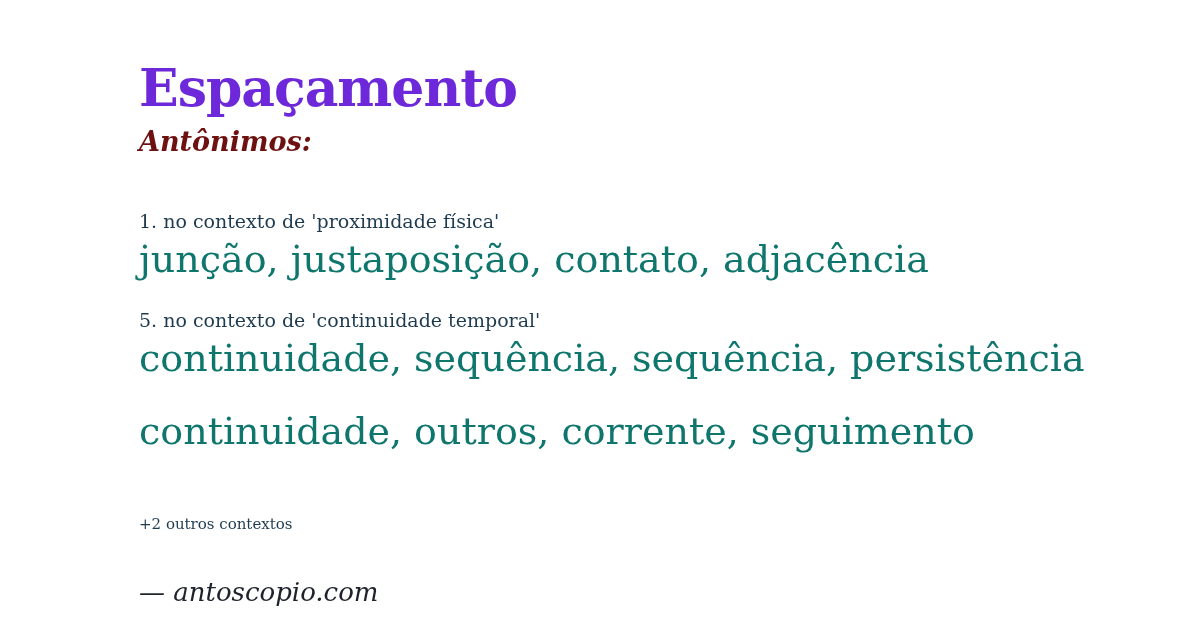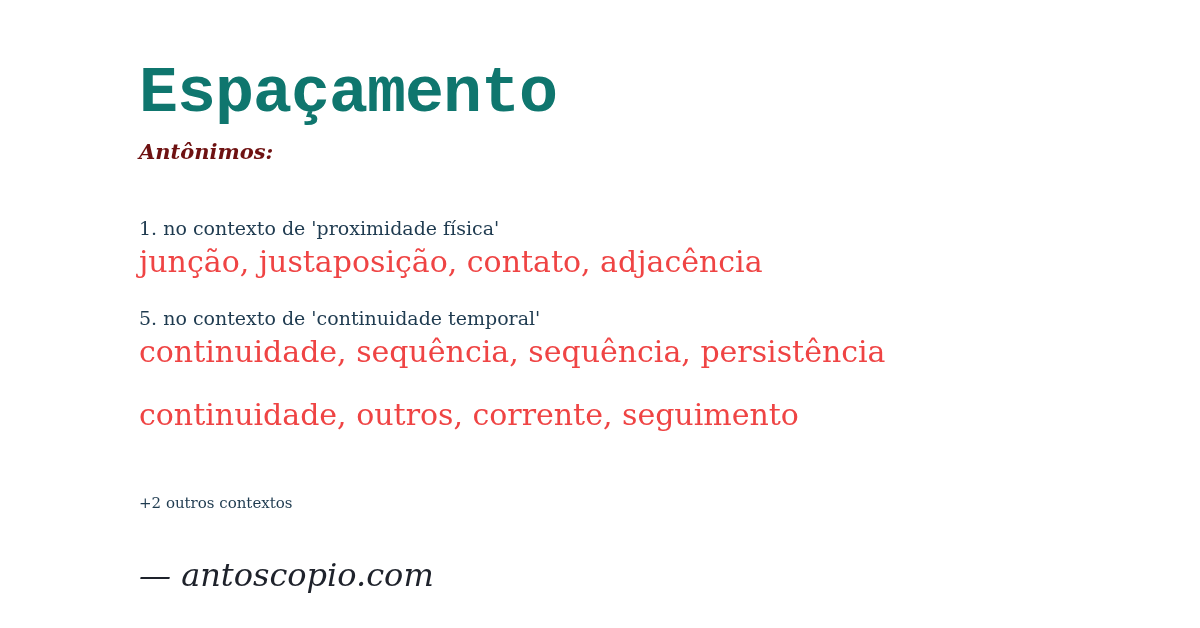--- a/index.html
+++ b/index.html
@@ -9,62 +9,61 @@
     background: #ffffff;
     overflow: hidden;
     font-family: "DejaVu Serif", "Liberation Serif", serif;
   }
   .card {
     width: 1200px;
     height: 628px;
     padding: 62px 60px 0 139px;
   }
   .title {
-    font-size: 65px;
+    font-size: 52px;
     font-weight: bold;
     line-height: 1.0;
-    color: #0f766e;
+    color: #6d28d9;
     letter-spacing: -1px;
-    font-family: Liberation Mono, monospace;
   }
   .subtitle {
-    font-size: 21px;
+    font-size: 27px;
     font-weight: bold;
     font-style: italic;
     color: #6e1111;
     margin-top: 12px;
   }
   .definitions {
     margin-top: 53px;
     list-style: none;
   }
   .definition {
     margin-bottom: 27px;
   }
   .context {
     font-size: 19px;
     line-height: 1.2;
     color: #1f3b50;
   }
   .antonyms {
-    font-size: 30px;
+    font-size: 38px;
     line-height: 1.2;
-    color: #ef4444;
+    color: #0f766e;
     margin-top: 4px;
   }
   .more-contexts {
     font-size: 15px;
     color: #1f3b50;
     margin-top: 34px;
     text-decoration: none;
     display: inline-block;
     cursor: pointer;
   }
   .attribution {
-    font-size: 32px;
+    font-size: 26px;
     font-style: italic;
     color: #1e222b;
     margin-top: 44px;
   }
 </style>
 </head>
 <body>
 
 <div class="card">
 

